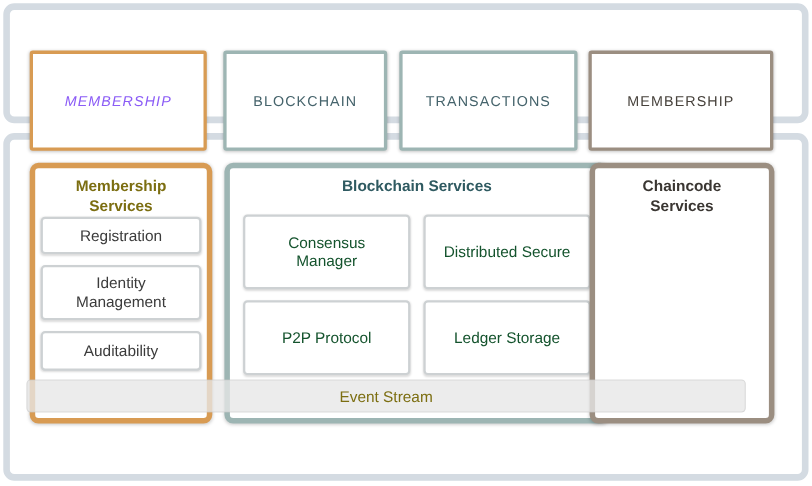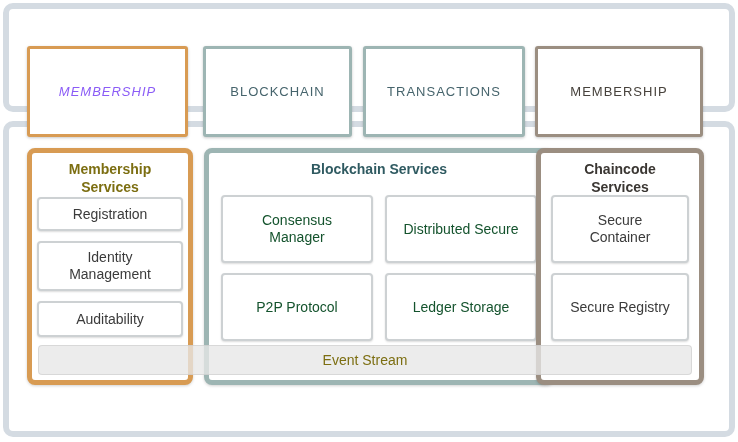--- a/index.html
+++ b/index.html
@@ -98,21 +98,21 @@
   }
   .panel.teal .node { color: #14532d; height: 68px; }
   .panel.brown .node { height: 68px; }
   .node.h34 { height: 34px; }
   .node.h50 { height: 50px; }
   .node.h36 { height: 36px; }
 
   
   .event-stream {
     position: absolute;
-    left: 38px; top: 345px;
+    left: 24px; top: 345px;
     width: 654px; height: 30px;
     background: rgba(231, 231, 231, 0.78);
     border: 1px solid rgba(190, 190, 190, 0.45);
     border-radius: 4px;
     display: flex; align-items: center; justify-content: center;
     z-index: 20;
     font-size: 14px;
     color: #7c6e11;
   }
 </style>
@@ -161,23 +161,19 @@
       <div class="node">Distributed Secure</div>
       <div class="node">P2P Protocol</div>
       <div class="node">Ledger Storage</div>
     </div>
   </div>
 
   <div class="panel brown" style="left:536px; width:168px">
     <div class="panel-title">
       <span>Chaincode Services</span>
     </div>
-    <div class="panel-body">
-      <div class="node">Secure Container</div>
-      <div class="node">Secure Registry</div>
-    </div>
   </div>
 
   <div class="event-stream">
     <span>Event Stream</span>
   </div>
 
 </div>
 
 </body></html>

